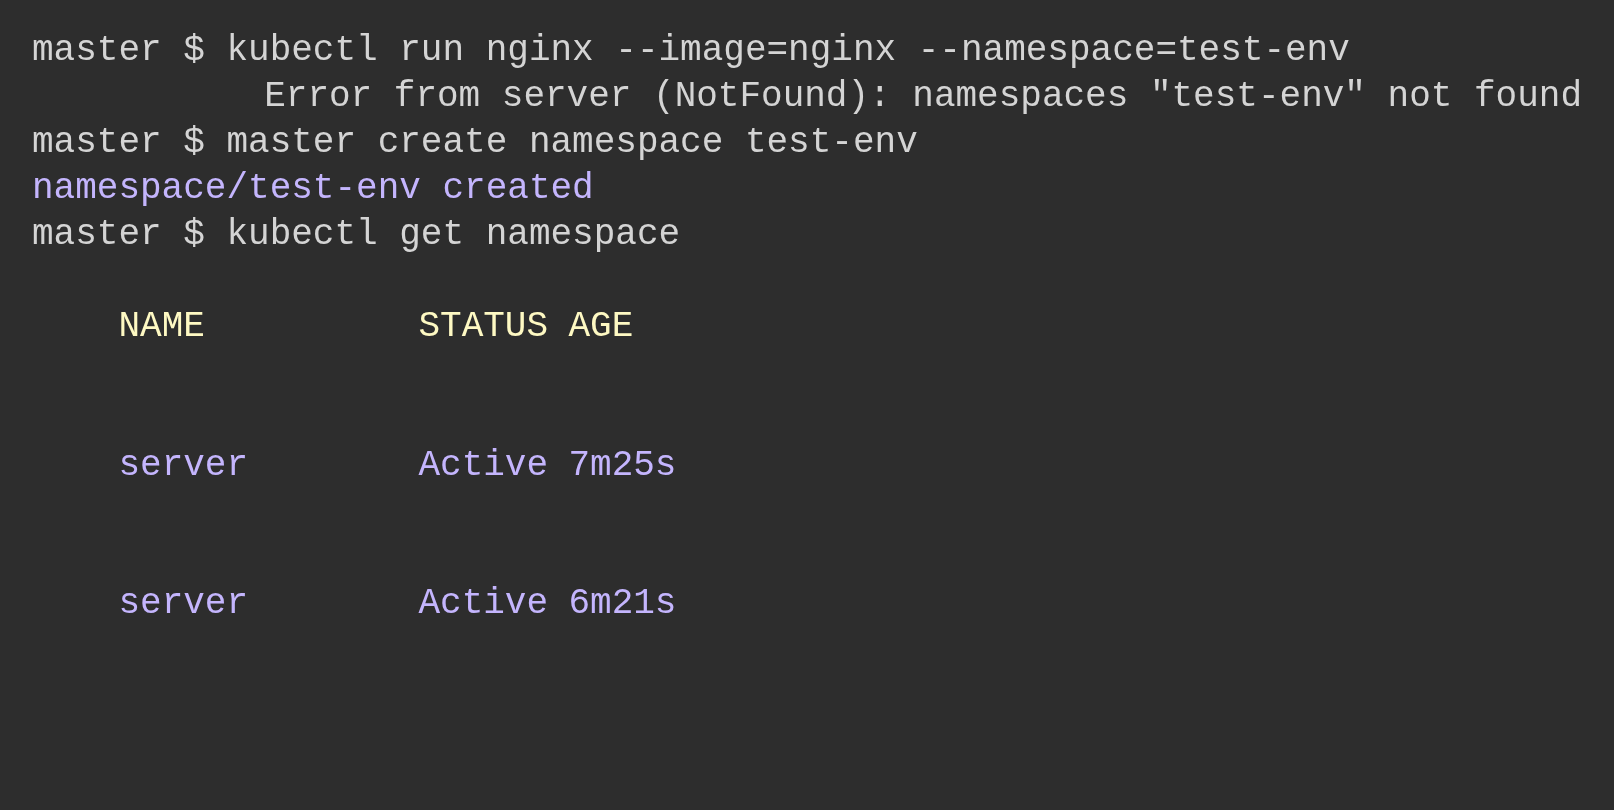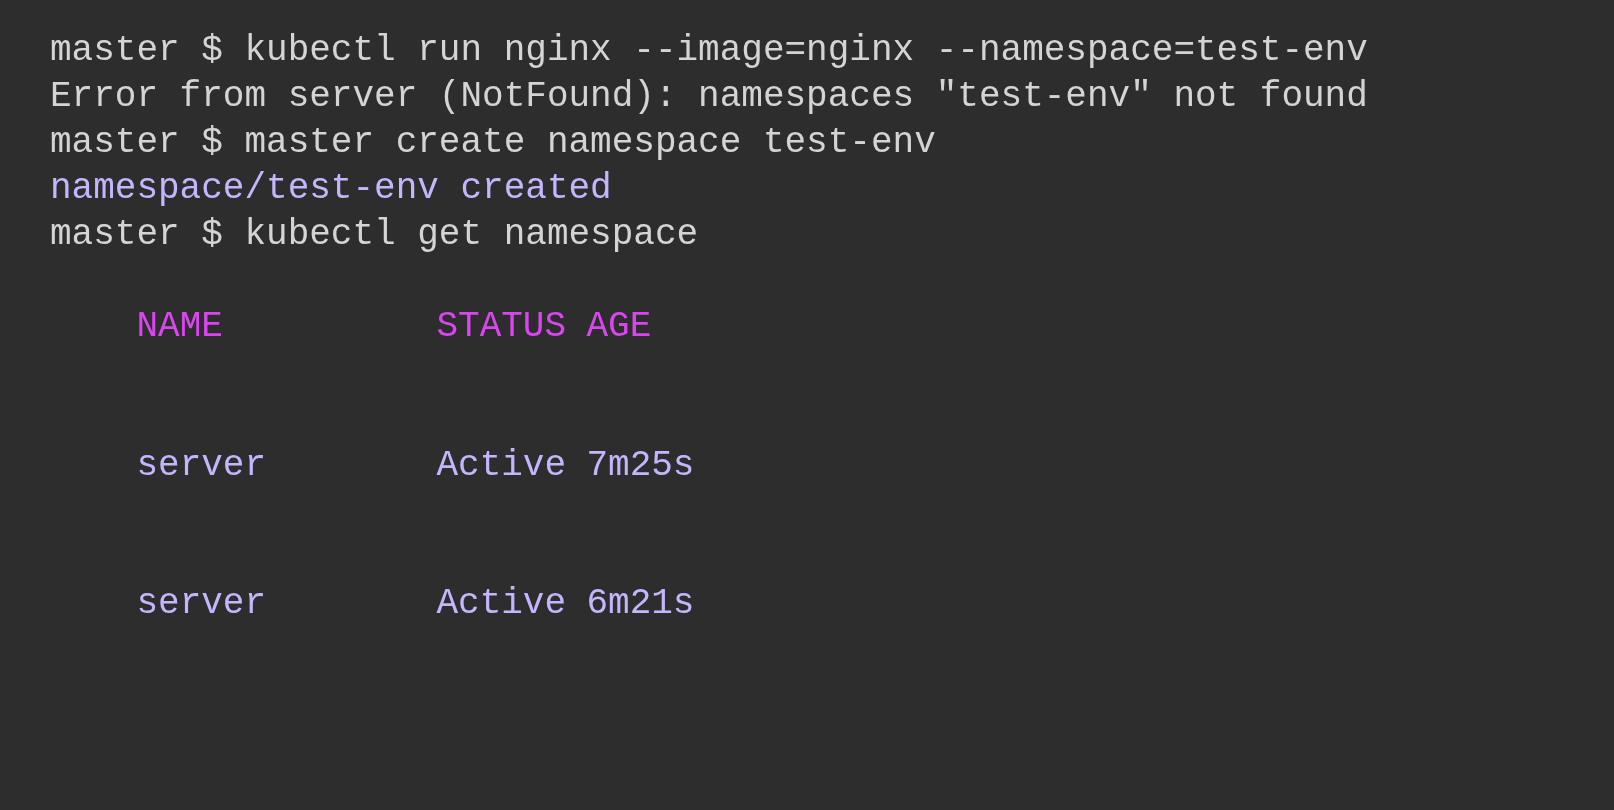--- a/index.html
+++ b/index.html
@@ -25,37 +25,37 @@
       padding: 28px 32px;
       font-family: 'Courier New', Courier, monospace;
       font-size: 36px;
       line-height: 1.28;
       color: #d4d4d4;
     }
 
     .line {
       white-space: pre;
       display: block;
-      margin-left: 18px;
     }
 
     .line-command {
       color: #d4d4d4;
     }
 
     .line-error {
       color: #d4d4d4;
+      text-align: right;
     }
 
     .line-output {
       color: #c4b5fd;
     }
 
     .line-header {
-      color: #d946ef;
+      color: #fef9c3;
     }
 
     .col-name {
       display: inline-block;
       width: 300px;
     }
 
     .col-status {
       display: inline-block;
       width: 150px;

